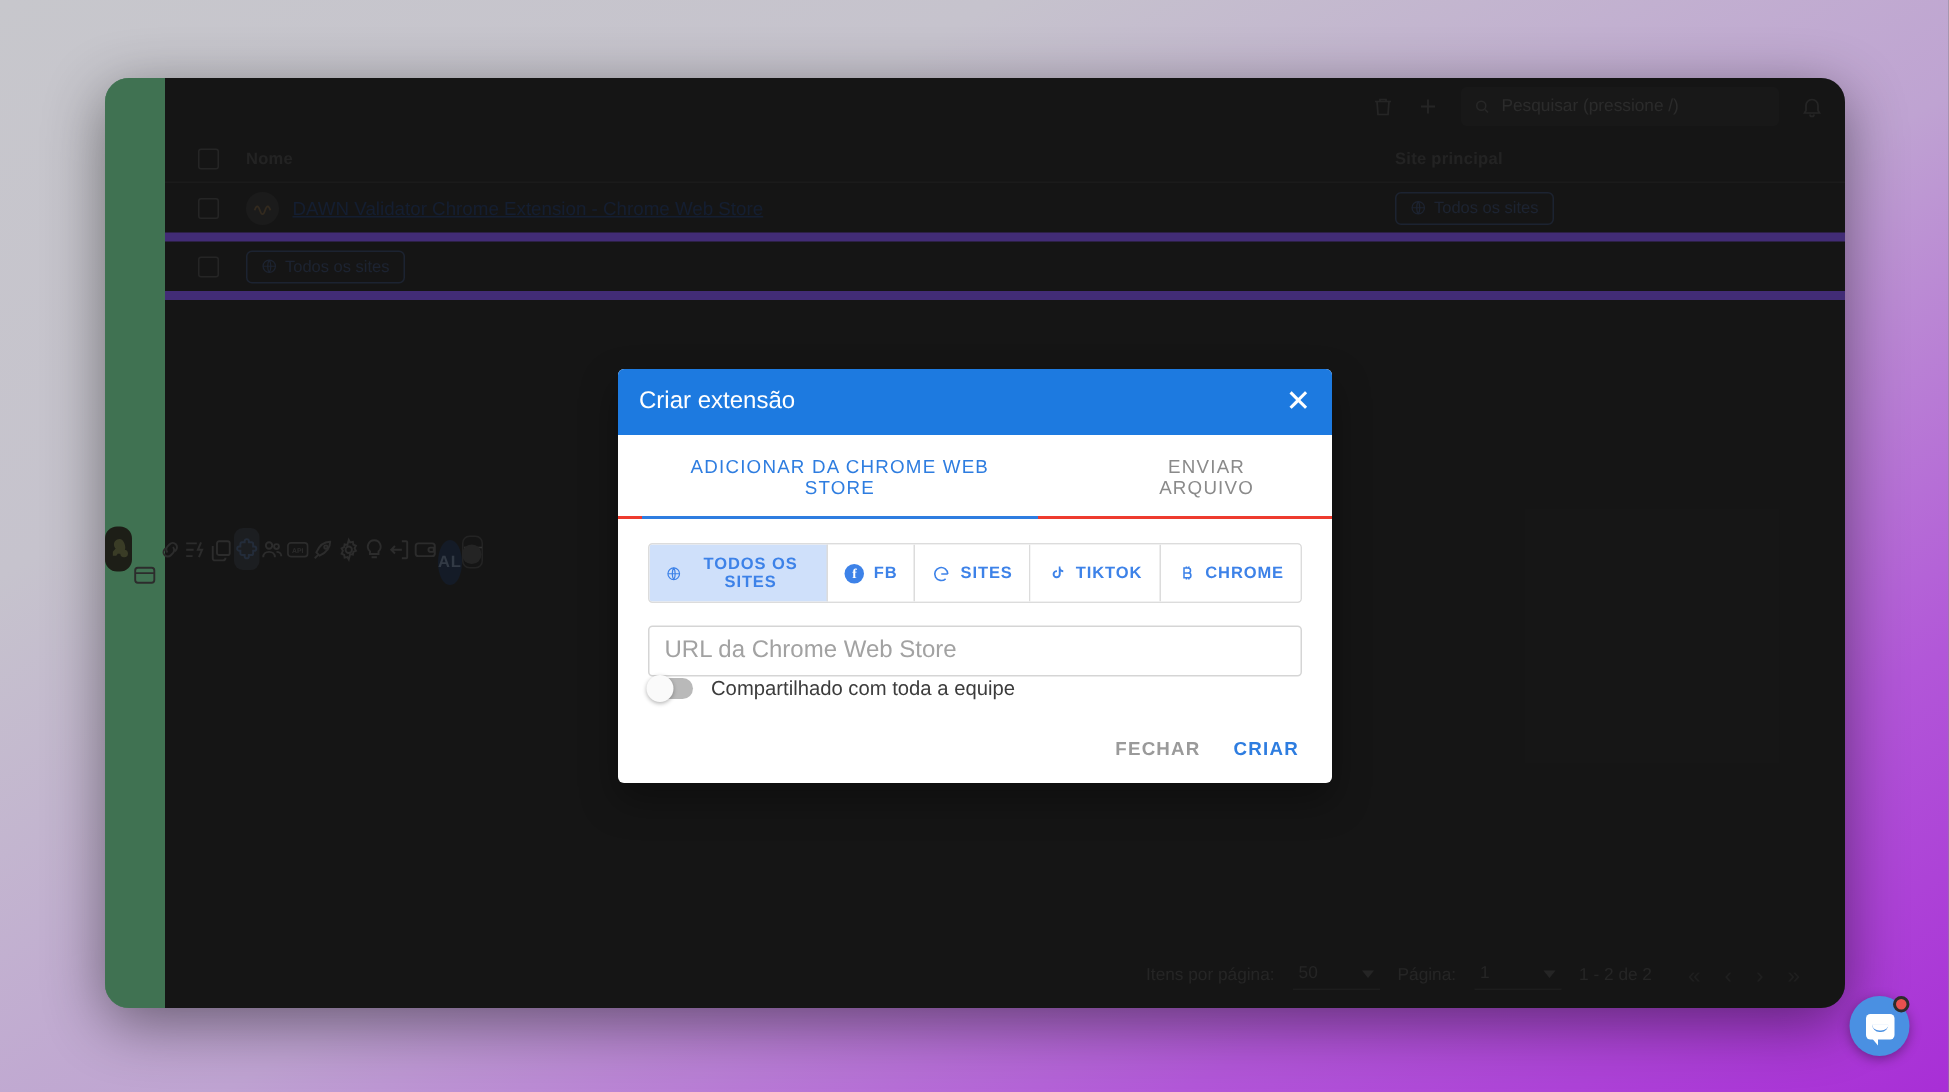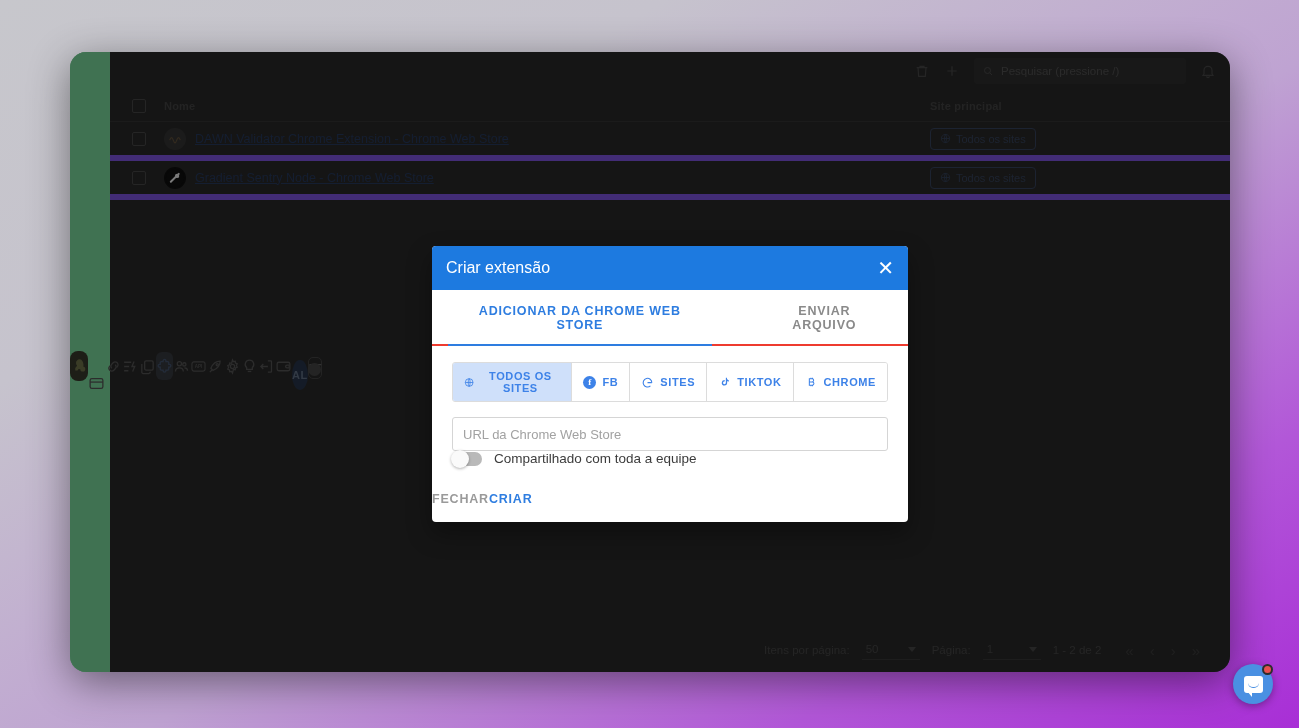--- a/index.html
+++ b/index.html
@@ -181,21 +181,21 @@
   }
   #intercom .dot {
     position:absolute; right:0px; top:0px;
     width:11px;height:11px;border-radius:50%;
     background:#e8504f; border:2px solid #2d2d2d;
   }
 
   
   #modal {
     position: absolute;
-    left: 432px; top: 246px;
+    left: 412px; top: 246px;
     width: 476px;
     background: #fff;
     border-radius: 4px;
     z-index: 50;
     box-shadow: 0 11px 25px rgba(0,0,0,.35);
     overflow: hidden;
   }
   #modal-header {
     height: 44px; background: #1d7ae0;
     display: flex; align-items: center; justify-content: space-between;
@@ -206,21 +206,21 @@
     color: #fff; font-size: 20px; line-height: 1;
     background: none; border: none; cursor: pointer;
     font-family: "Liberation Sans", sans-serif;
   }
   #modal-tabs {
     display: flex; padding: 0 16px;
     border-bottom: 2px solid #ee3b2f;
     position: relative;
   }
   .mtab {
-    font-size: 12.5px; font-weight: bold; letter-spacing: .8px;
+    font-size: 12.5px; font-weight: normal; letter-spacing: .8px;
     color: #8a8a8a; padding: 14px 10px 12px 10px;
     background:none;border:none;cursor:pointer;
     font-family: "Liberation Sans", sans-serif;
   }
   .mtab.active { color: #2e7de0; border-bottom: 2px solid #2e7de0; margin-bottom: -2px; }
   .mtab.t2 { margin-left: 45px; }
   #modal-body { padding: 16px 20px 10px 20px; }
   #filter-row { display: flex; border: 1px solid #dcdcdc; border-radius: 3px; overflow: hidden; width: fit-content; }
   .fbtn {
     display: flex; align-items: center; gap: 6px;
@@ -235,34 +235,34 @@
   .fbtn svg { width: 13px; height: 13px; }
   .fb-circle {
     width:13px;height:13px;border-radius:50%;background:#3d82e8;
     color:#fff;font-size:9px;font-weight:bold;
     display:flex;align-items:center;justify-content:center;
     font-family:"Liberation Serif", serif;
   }
   #url-input {
     margin-top: 15px; width: 100%; height: 34px;
     border: 1px solid #d5d5d5; border-radius: 3px;
-    padding: 0 10px; font-size: 13px; color: #333;
+    padding: 0 10px; font-size: 16px; color: #333;
     outline: none; font-family: "Liberation Sans", sans-serif;
   }
   #url-input::placeholder { color: #a2a2a2; }
   #share-row { display: flex; align-items: center; gap: 12px; }
   .sw { width: 30px; height: 14px; border-radius: 8px; background: #b9b9b9; position: relative; cursor:pointer; }
   .sw::after {
     content:''; position:absolute; left:-1px; top:-2px;
     width:18px;height:18px;border-radius:50%;
     background:#fafafa; box-shadow: 0 1px 3px rgba(0,0,0,.3);
   }
   #share-label { font-size: 13.5px; color: #3c3c3c; }
   #modal-actions {
-    display: flex; justify-content: flex-start; 
+    display: flex; justify-content: flex-end; gap: 22px;
     padding: 16px 22px 16px 0;
   }
   .act {
     background:none;border:none;cursor:pointer;
     font-size: 12.5px; font-weight: bold; letter-spacing: .8px;
     font-family: "Liberation Sans", sans-serif;
   }
   #btn-fechar { color: #9a9a9a; }
   #btn-criar { color: #2e7de0; }
 </style>
@@ -408,30 +408,20 @@
               <circle cx="12" cy="12" r="9"></circle>
               <path d="M3 12h18M12 3c3 3.5 3 14.5 0 18M12 3c-3 3.5-3 14.5 0 18"></path>
             </svg>
           <span>Todos os sites</span>
         </span>
       </div>
     </div>
 
     <div class="tbl-row">
       <div class="cb"></div>
-      <div class="col-name">
-        <span class="row-ico grad">
-          <svg viewBox="0 0 24 24" width="20" height="20">
-              <circle cx="12" cy="12" r="11" fill="#111"></circle>
-              <path d="M7 16.5L16.5 7" stroke="#fff" stroke-width="2.4" stroke-linecap="round"></path>
-              <circle cx="14.5" cy="9.5" r="2.6" fill="#fff"></circle>
-            </svg>
-        </span>
-        <span class="row-link">Gradient Sentry Node - Chrome Web Store</span>
-      </div>
       <div class="col-site">
         <span class="site-chip">
           <svg viewBox="0 0 24 24" fill="none" stroke="currentColor" stroke-width="1.8">
               <circle cx="12" cy="12" r="9"></circle>
               <path d="M3 12h18M12 3c3 3.5 3 14.5 0 18M12 3c-3 3.5-3 14.5 0 18"></path>
             </svg>
           <span>Todos os sites</span>
         </span>
       </div>
     </div>

